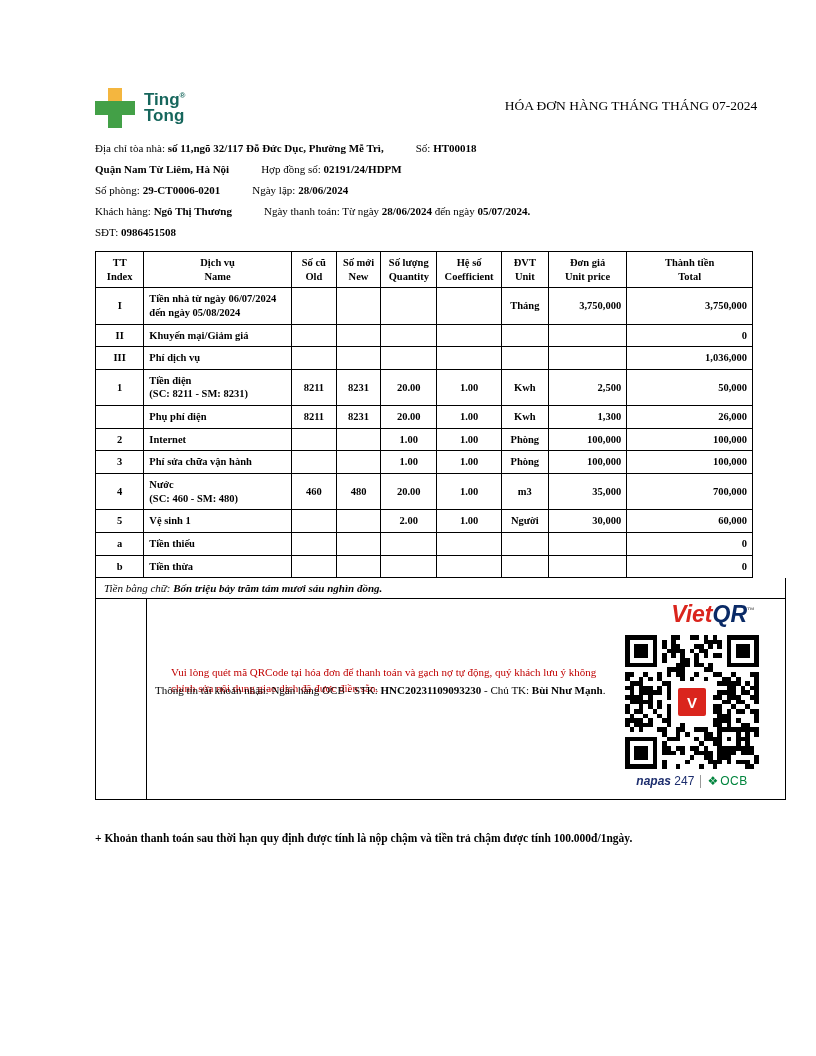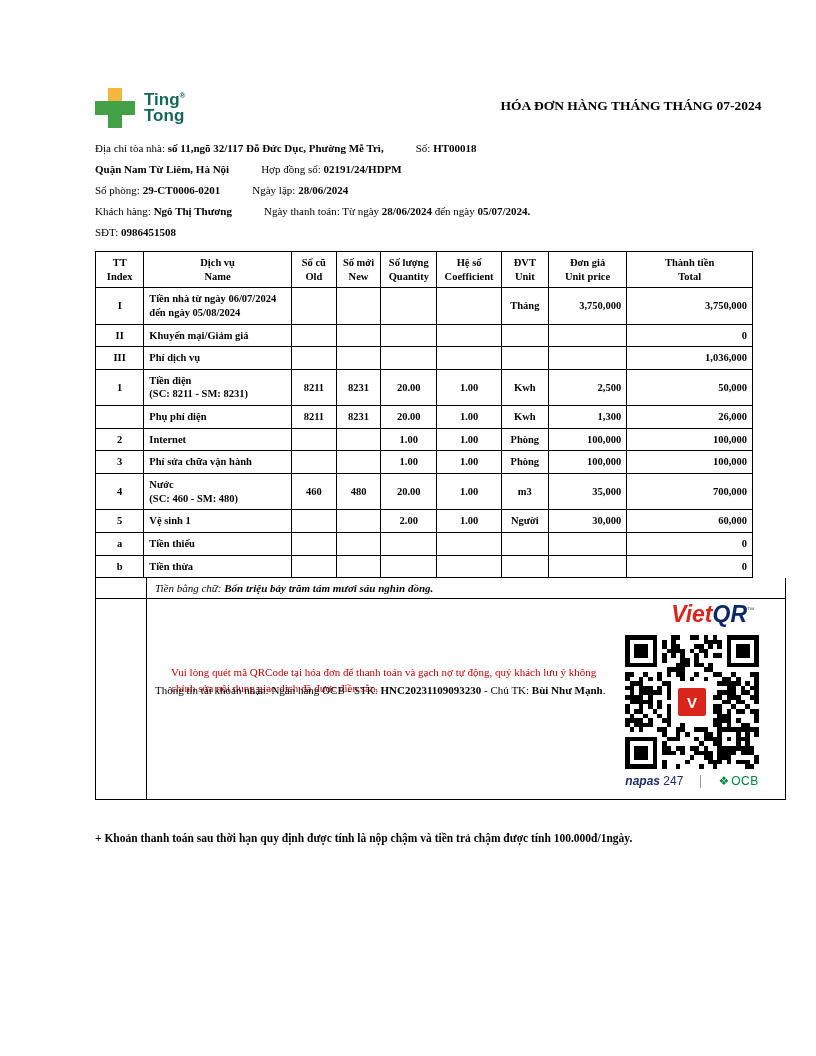--- a/index.html
+++ b/index.html
@@ -8,54 +8,54 @@
 
   
   .hdr{display:flex;align-items:flex-start;margin-bottom:10px;}
   .logo{display:flex;align-items:center;gap:9px;}
   .logo-icon{position:relative;width:40px;height:40px;}
   .logo-icon .arm-yellow{position:absolute;left:13px;top:0;width:14px;height:13px;background:#f4b63f;}
   .logo-icon .arm-vert{position:absolute;left:13px;top:13px;width:14px;height:27px;background:#43a047;}
   .logo-icon .arm-horiz{position:absolute;left:0;top:13px;width:40px;height:14px;background:#43a047;}
   .logo-text{font-family:"Liberation Sans",sans-serif;font-weight:bold;color:#16665c;font-size:17px;line-height:0.95;}
   .logo-text .reg{font-size:8px;vertical-align:super;}
-  .title{margin-left:auto;width:310px;text-align:center;font-weight:bold;font-size:13.5px;line-height:1.45;padding-top:8px;}
+  .title{margin-left:auto;width:310px;text-align:center;font-weight:normal;font-size:13.5px;line-height:1.45;padding-top:8px;}
 
   
   .info{font-size:11px;}
   .info-line{display:flex;justify-content:flex-start;line-height:21px;white-space:nowrap;gap:32px;}
   .b{font-weight:bold;}
   .it{font-style:italic;}
   .bit{font-weight:bold;font-style:italic;}
 
   
   table.inv{border-collapse:collapse;width:658px;font-size:10.5px;margin-top:8px;}
   table.inv th,table.inv td{border:1px solid #000;font-weight:bold;padding:4px 5px;vertical-align:middle;line-height:1.3;}
   table.inv th{text-align:center;}
   td.tl{text-align:left;padding-left:6px;}
   td.tc{text-align:center;}
   td.tr{text-align:right;}
 
   
-  .words-row{display:flex;border:1px solid #000;border-top:none;width:689px;font-size:11px;}
+  .words-row{display:flex;border:1px solid #000;border-top:none;width:689px;font-size:11px;flex-direction:column;}
   .stub{width:50px;border-right:1px solid #000;flex:none;}
   .words{padding:4px 8px;}
 
   
   .qr-box{display:flex;border:1px solid #000;border-top:none;width:689px;}
   .qr-main{position:relative;flex:1;height:200px;font-size:11px;}
   .vietqr-logo{position:absolute;top:4px;right:30px;font-family:"Liberation Sans",sans-serif;font-weight:bold;font-style:italic;font-size:23px;line-height:1;}
   .vq-viet{color:#da251d;}
   .vq-qr{color:#0a2a66;}
   .vq-tm{color:#777;font-size:8px;font-style:normal;vertical-align:super;}
   .qr-note{position:absolute;left:8px;top:50px;width:450px;margin:16px;color:#c00000;line-height:1.4;}
   .qr-account{position:absolute;left:8px;top:84px;width:455px;margin:0;line-height:1.4;}
   .qr-code{position:absolute;top:36px;right:26px;width:134px;height:134px;}
   .qr-center{position:absolute;left:50%;top:50%;transform:translate(-50%,-50%);width:28px;height:28px;background:#da251d;border:2px solid #fff;border-radius:4px;display:flex;align-items:center;justify-content:center;color:#fff;font-family:"Liberation Sans",sans-serif;font-weight:bold;font-size:15px;}
-  .qr-banks{position:absolute;top:175px;right:26px;width:134px;display:flex;align-items:center;justify-content:center;gap:17px;font-family:"Liberation Sans",sans-serif;font-size:12px;}
+  .qr-banks{position:absolute;top:175px;right:26px;width:134px;display:flex;align-items:center;justify-content:center;gap:6px;font-family:"Liberation Sans",sans-serif;font-size:12px;}
   .napas-b{font-weight:bold;font-style:italic;color:#1d2e6e;}
   .napas-n{color:#1d2e6e;}
   .sep{width:1px;height:13px;background:#999;}
   .ocb-icon{color:#00843d;font-size:12px;margin-right:2px;}
   .ocb-t{font-weight:normal;color:#00843d;letter-spacing:0.5px;}
 
   
   .footer{margin-top:32px;font-size:11.5px;}
   .footer p{margin:0 0 14px;}
 </style>

